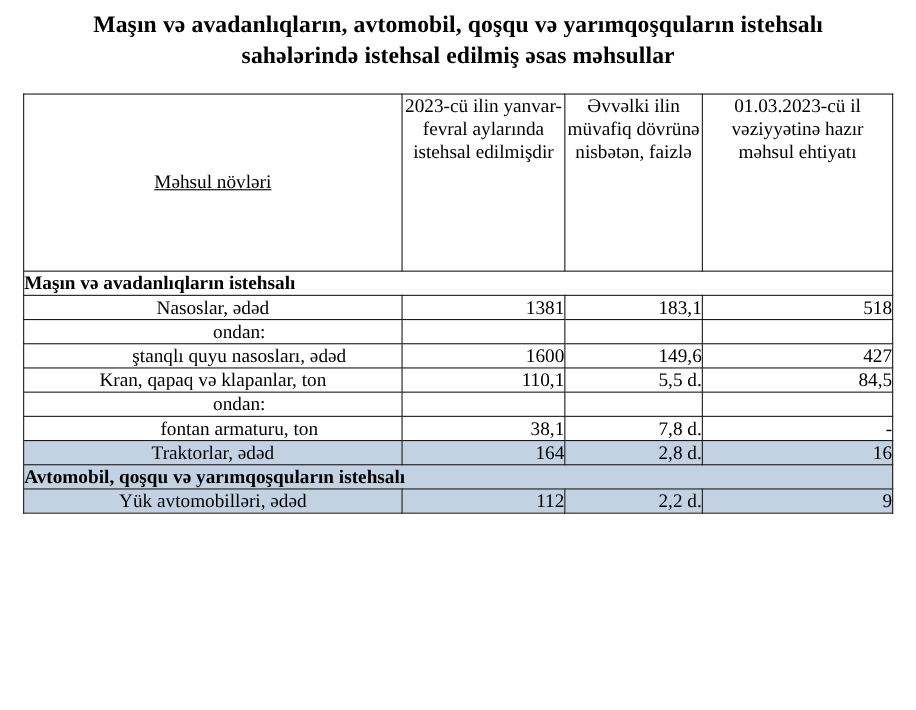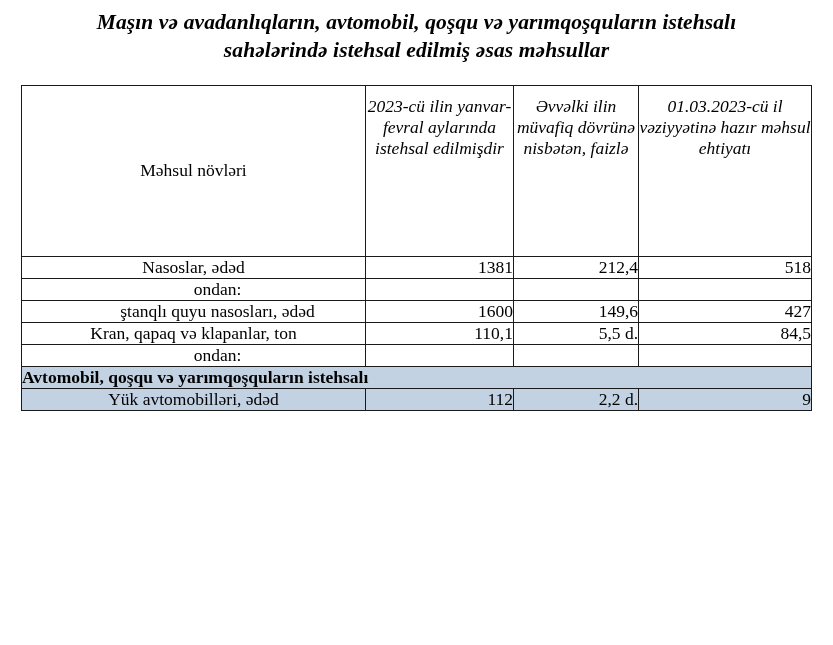--- a/index.html
+++ b/index.html
@@ -21,21 +21,20 @@
     box-sizing: border-box;
   }
   .doc-title {
     width: 700px;
     margin: 8px auto 0 auto;
     text-align: center;
     font-size: 21.5px;
     font-weight: bold;
     line-height: 1.32;
     letter-spacing: 0.1px;
-    font-style: italic;
   }
   table.data {
     border-collapse: collapse;
     width: 790px;
     margin: 20px auto 0 auto;
     table-layout: fixed;
     font-size: 17.5px;
   }
   table.data td, table.data th {
     border: 1px solid #1a1a1a;
@@ -49,25 +48,24 @@
 
   thead td {
     text-align: center;
     font-weight: normal;
     padding: 6px 8px;
     line-height: 1.22;
     height: 160px;
   }
   thead td.head-name {
     vertical-align: middle;
+    text-decoration: underline;
   }
   thead td.head-num {
     vertical-align: top;
-    padding-top: 10px;
-    font-style: italic;
   }
   .cell-label {
     padding: 4px 6px 4px 8px;
     text-align: center;
     white-space: nowrap;
     margin-top: 36px;
   }
   .cell-label.indent {
     padding-left: 48px;
   }
@@ -102,25 +100,28 @@
     <thead>
       <tr>
         <td class="head-name">Məhsul növləri</td>
         <td class="head-num">2023-cü ilin yanvar-fevral aylarında istehsal edilmişdir</td>
         <td class="head-num">Əvvəlki ilin müvafiq dövrünə nisbətən, faizlə</td>
         <td class="head-num">01.03.2023-cü il vəziyyətinə hazır məhsul ehtiyatı</td>
       </tr>
     </thead>
     <tbody>
 
+      <tr class="section-row">
+        <td colspan="4">Maşın və avadanlıqların istehsalı</td>
+      </tr>
 
       <tr>
         <td class="cell-label">Nasoslar, ədəd</td>
         <td class="cell-num">1381</td>
-        <td class="cell-num">212,4</td>
+        <td class="cell-num">183,1</td>
         <td class="cell-num">518</td>
       </tr>
 
       <tr>
         <td class="cell-label indent">ondan:</td>
         <td class="cell-num"></td>
         <td class="cell-num"></td>
         <td class="cell-num"></td>
       </tr>
 
@@ -138,22 +139,34 @@
         <td class="cell-num">84,5</td>
       </tr>
 
       <tr>
         <td class="cell-label indent">ondan:</td>
         <td class="cell-num"></td>
         <td class="cell-num"></td>
         <td class="cell-num"></td>
       </tr>
 
+      <tr>
+        <td class="cell-label indent">fontan armaturu, ton</td>
+        <td class="cell-num">38,1</td>
+        <td class="cell-num">7,8 d.</td>
+        <td class="cell-num">-</td>
+      </tr>
 
 
+      <tr class="hl-row">
+        <td class="cell-label">Traktorlar, ədəd</td>
+        <td class="cell-num">164</td>
+        <td class="cell-num">2,8 d.</td>
+        <td class="cell-num">16</td>
+      </tr>
 
       <tr class="section-row hl-row">
         <td colspan="4">Avtomobil, qoşqu və yarımqoşquların istehsalı</td>
       </tr>
 
 
       <tr class="hl-row">
         <td class="cell-label">Yük avtomobilləri, ədəd</td>
         <td class="cell-num">112</td>
         <td class="cell-num">2,2 d.</td>

